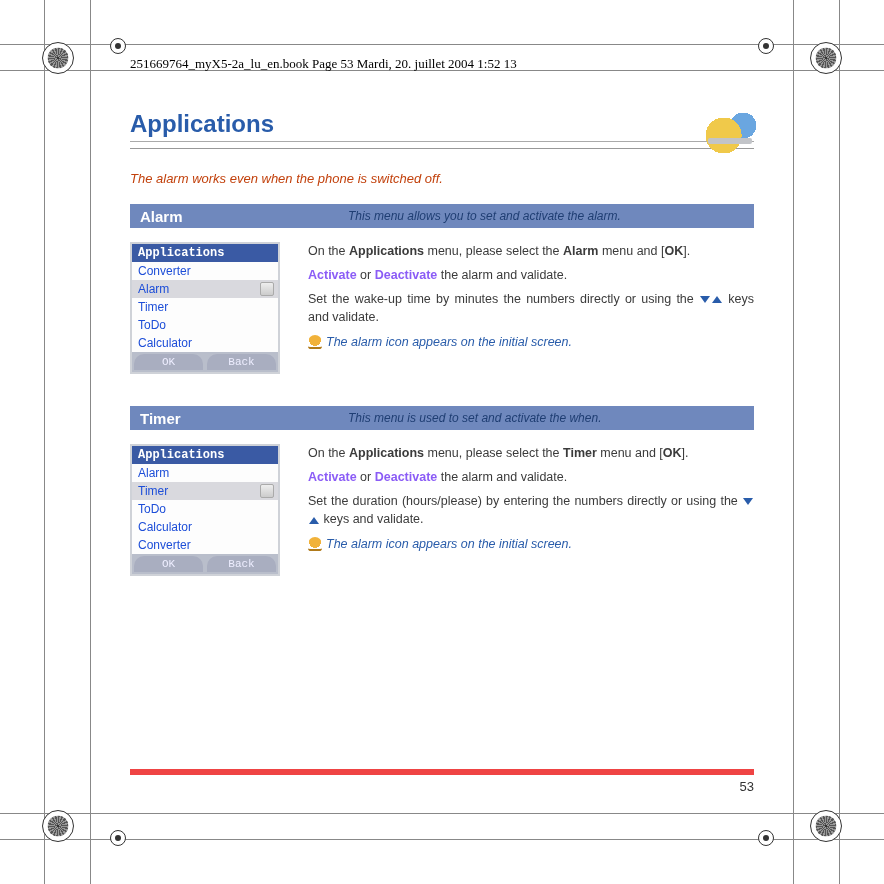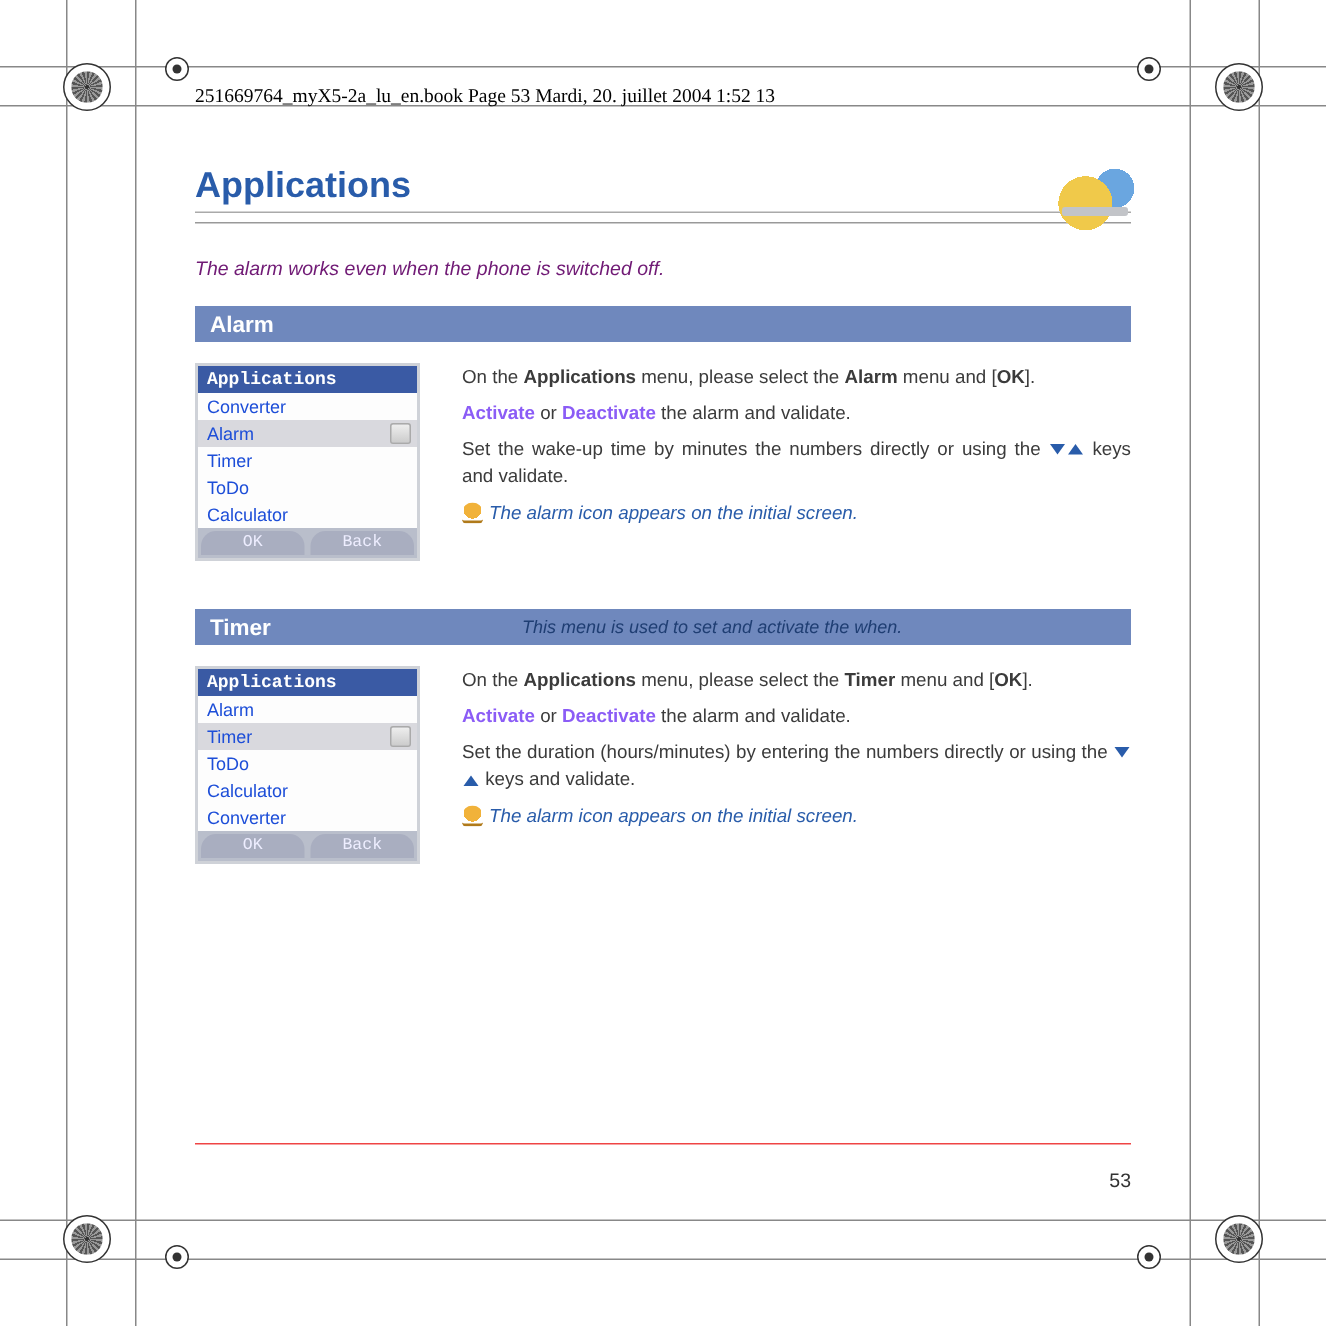--- a/index.html
+++ b/index.html
@@ -99,21 +99,21 @@
     background:
       radial-gradient(circle at 35% 55%, #f0c94a 0 18px, transparent 18px),
       radial-gradient(circle at 70% 35%, #6aa6e0 0 13px, transparent 13px);
     border-radius:6px;
   }
   .corner-icon::after{
     content:"";
     position:absolute;left:4px;top:30px;width:44px;height:6px;background:#c2c4c8;border-radius:2px;
   }
   .intro {
-    color:#701a75;
+    color:#c2410c;
     font-style:italic;
     font-size:13px;
     margin:22px 0 18px 0;
   }
   .section-bar {
     background:#6f88bd;
     display:flex;
     align-items:center;
     height:24px;
     padding:0 10px;
@@ -197,23 +197,23 @@
   }
   .arrow-down, .arrow-up {
     display:inline-block; width:0;height:0;vertical-align:middle;
   }
   .arrow-down { border-left:5px solid transparent;border-right:5px solid transparent;border-top:7px solid #295caa; margin:0 1px;}
   .arrow-up   { border-left:5px solid transparent;border-right:5px solid transparent;border-bottom:7px solid #295caa; margin:0 1px;}
   .footer {
     position:absolute;
     right:0; bottom:0;
     width:100%;
-    border-top:1px solid #ef4444;
+    border-top:6px solid #ef4444;
     text-align:right;
-    padding-top:16px;
+    padding-top:4px;
     font-size:13px;
     color:#333;
   }
 </style>
 </head>
 <body>
 
 <div class="page">
 
   <div class="crop-marks">
@@ -249,20 +249,21 @@
     <div class="title-row">
       <h1 class="title">Applications</h1>
       <div class="rule"></div>
       <div class="corner-icon"></div>
     </div>
 
     <p class="intro">The alarm works even when the phone is switched off.</p>
 
     <div class="section-bar">
       <span class="section-name">Alarm</span>
+      <span class="section-desc">This menu allows you to set and activate the alarm.</span>
     </div>
     <div class="section-body">
       <div class="phone-shot">
         <div class="ps-frame">
           <div class="ps-title">Applications</div>
           <div class="ps-item">Converter</div>
           <div class="ps-item sel">Alarm</div>
           <div class="ps-item">Timer</div>
           <div class="ps-item">ToDo</div>
           <div class="ps-item">Calculator</div>
@@ -306,21 +307,21 @@
         </div>
       </div>
       <div class="body-text">
         <p>
           <span>On the </span><b>Applications</b><span> menu, please select the </span><b>Timer</b><span> menu and [</span><b>OK</b><span>].</span>
         </p>
         <p>
           <span class="blue">Activate</span><span> or </span><span class="blue">Deactivate</span><span> the alarm and validate.</span>
         </p>
         <p>
-          <span>Set the duration (hours/minutes) by entering the numbers directly or using the </span><span class="arrow-down"></span><span class="arrow-up"></span><span> keys and validate.</span>
+          <span>Set the duration (hours/please) by entering the numbers directly or using the </span><span class="arrow-down"></span><span class="arrow-up"></span><span> keys and validate.</span>
         </p>
         <p class="note"><span class="note-icon"></span><span>The alarm icon appears on the initial screen.</span></p>
       </div>
     </div>
 
     <div class="footer">
       <span>53</span>
     </div>
   </div>
 </div>

